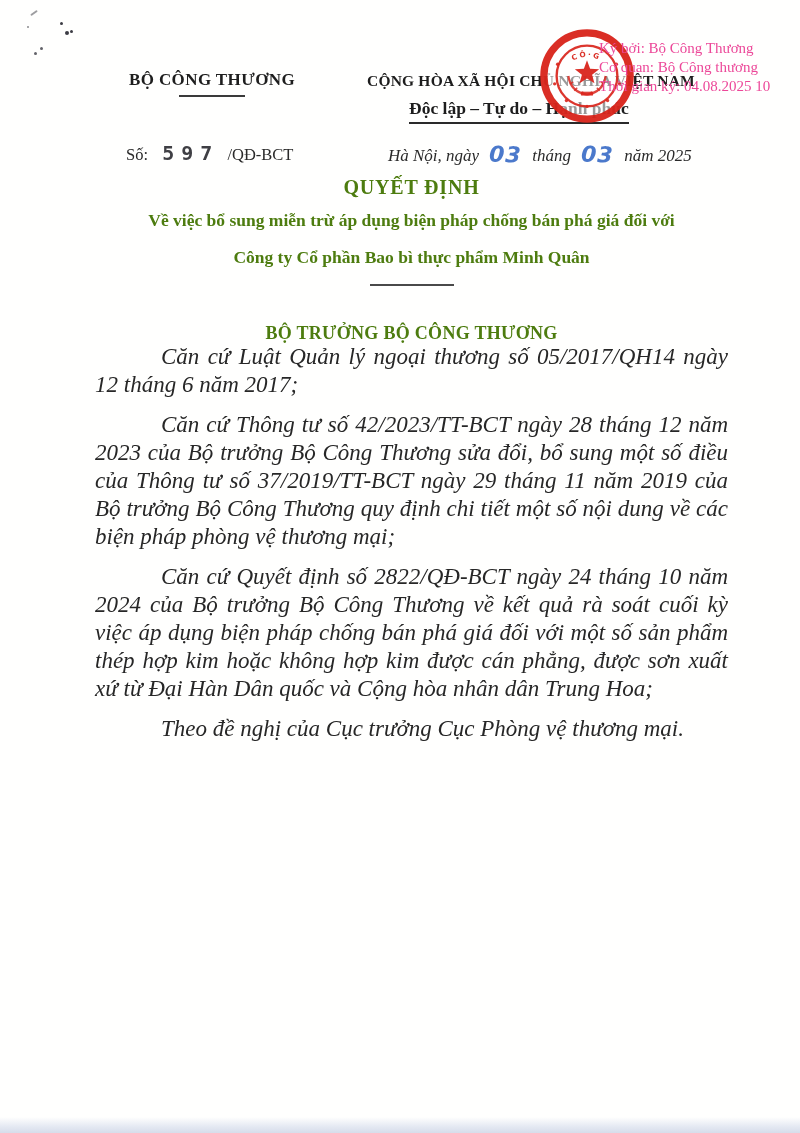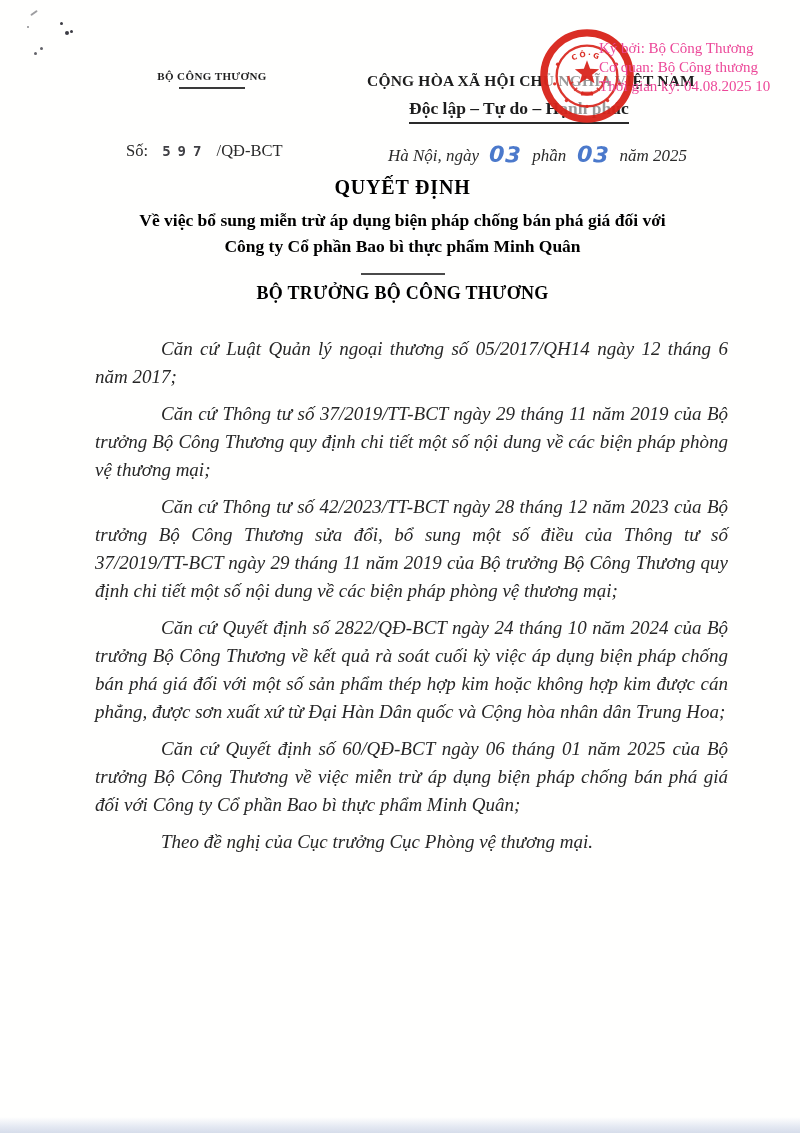--- a/index.html
+++ b/index.html
@@ -4,25 +4,25 @@
 <style>
   html,body { margin:0; padding:0; background:#e8e8e8; }
   .page {
     position:relative; width:800px; height:1133px; margin:0 auto;
     background:#fffffe; overflow:hidden;
     font-family:"Liberation Serif","DejaVu Serif",serif;
     color:#262626;
   }
   
   .org-block { position:absolute; left:112px; top:70px; width:200px; text-align:center; }
-  .org-name { font-weight:bold; font-size:11px; letter-spacing:.4px; color:#1e1e1e; white-space:nowrap; }
+  .org-name { font-weight:bold; font-size:17px; letter-spacing:.4px; color:#1e1e1e; white-space:nowrap; }
   .org-rule { width:66px; height:2px; background:#3a3a3a; margin:5px auto 0; }
   .number-line { position:absolute; left:126px; top:141px; font-size:16.5px; color:#2a2a2a; }
   .number-value {
-    font-family:"DejaVu Sans Mono",monospace; font-weight:bold; font-size:14px;
+    font-family:"DejaVu Sans Mono",monospace; font-weight:bold; font-size:20px;
     letter-spacing:7px; color:#3f3f44; margin:0 4px 0 10px;
   }
   .national-line {
     position:absolute; left:367px; top:72px; font-weight:bold; font-size:15.5px;
     white-space:nowrap; color:#1d1d1d; z-index:1; letter-spacing:.2px;
   }
   .motto {
     position:absolute; left:409px; top:98px; font-weight:bold; font-size:17.5px;
     white-space:nowrap; color:#1d1d1d; border-bottom:2px solid #2a2a2a; padding-bottom:3px;
     z-index:1;
@@ -34,29 +34,29 @@
     display:inline-block; transform:rotate(3deg);
   }
   
   .seal { position:absolute; left:538px; top:26px; z-index:2; }
   .signature-block {
     position:absolute; left:599px; top:39px; z-index:3;
     font-size:15px; line-height:19px; color:#ec4899; white-space:nowrap;
     font-family:"Liberation Serif",serif;
   }
   
-  .title-block { position:absolute; left:86px; top:176px; width:633px; text-align:center; color:#000000; }
+  .title-block { position:absolute; left:95px; top:176px; width:633px; text-align:center; color:#4d7c0f; }
   .doc-heading { font-weight:bold; font-size:20px; letter-spacing:.8px; }
   .doc-sub { font-weight:bold; font-size:17.5px; margin-top:8px; line-height:26px; }
   .title-rule { width:84px; height:2px; background:#4a4a4a; margin:14px auto 0; }
-  .authority { font-weight:bold; font-size:18px; margin-top:8px; letter-spacing:.3px; }
+  .authority { font-weight:bold; font-size:18px; margin-top:37px; letter-spacing:.3px; }
   
   .body-block { position:absolute; left:95px; top:331px; width:633px; }
   .body-block p {
-    margin:4px 0 9px 0; font-style:italic; font-size:19px; line-height:28px;
+    margin:12px 0 9px 0; font-style:italic; font-size:23px; line-height:28px;
     text-align:justify; text-indent:66px; color:#272727;
   }
   
   .speck { position:absolute; border-radius:50%; background:#3c3c44; z-index:1; }
   .bottom-band {
     position:absolute; left:0; right:0; bottom:0; height:16px; z-index:0;
     background:linear-gradient(to bottom, rgba(205,214,232,0) 0%, rgba(196,206,228,.45) 60%, rgba(180,192,218,.55) 100%);
   }
 </style>
 </head>
@@ -82,21 +82,21 @@
     <span class="number-value">597</span>
     <span>/QĐ-BCT</span>
   </div>
 
   <div class="national-line">CỘNG HÒA XÃ HỘI CHỦ NGHĨA VIỆT NAM</div>
   <div class="motto">Độc lập – Tự do – Hạnh phúc</div>
 
   <div class="date-line">
     <span>Hà Nội, ngày</span>
     <span class="hand-digit">03</span>
-    <span>phần</span>
+    <span>tháng</span>
     <span class="hand-digit">03</span>
     <span>năm 2025</span>
   </div>
 
   <div class="seal">
     <svg width="98" height="100" viewBox="0 0 100 100">
       <defs>
         <path id="arcTop" d="M 22 52 A 29 29 0 0 1 78 52"></path>
       </defs>
       <circle cx="50" cy="50" r="41" fill="#ffffff" opacity="0.55"></circle>
@@ -122,28 +122,26 @@
 
   <div class="signature-block">
     <div>Ký bởi: Bộ Công Thương</div>
     <div>Cơ quan: Bộ Công thương</div>
     <div>Thời gian ký: 04.08.2025 10</div>
   </div>
 
   <div class="title-block">
     <div class="doc-heading">QUYẾT ĐỊNH</div>
     <div class="doc-sub">Về việc bổ sung miễn trừ áp dụng biện pháp chống bán phá giá đối với</div>
-    <div class="doc-sub" style="margin-top:0;">Công ty Cổ phần Bao bì thực phẩm Minh Quân</div>
+    <div class="doc-sub" style="margin-top:11px;">Công ty Cổ phần Bao bì thực phẩm Minh Quân</div>
     <div class="title-rule"></div>
     <div class="authority">BỘ TRƯỞNG BỘ CÔNG THƯƠNG</div>
   </div>
 
   <div class="body-block">
     <p>Căn cứ Luật Quản lý ngoại thương số 05/2017/QH14 ngày 12 tháng 6 năm 2017;</p>
-    <p>Căn cứ Thông tư số 37/2019/TT-BCT ngày 29 tháng 11 năm 2019 của Bộ trưởng Bộ Công Thương quy định chi tiết một số nội dung về các biện pháp phòng vệ thương mại;</p>
     <p>Căn cứ Thông tư số 42/2023/TT-BCT ngày 28 tháng 12 năm 2023 của Bộ trưởng Bộ Công Thương sửa đổi, bổ sung một số điều của Thông tư số 37/2019/TT-BCT ngày 29 tháng 11 năm 2019 của Bộ trưởng Bộ Công Thương quy định chi tiết một số nội dung về các biện pháp phòng vệ thương mại;</p>
     <p>Căn cứ Quyết định số 2822/QĐ-BCT ngày 24 tháng 10 năm 2024 của Bộ trưởng Bộ Công Thương về kết quả rà soát cuối kỳ việc áp dụng biện pháp chống bán phá giá đối với một số sản phẩm thép hợp kim hoặc không hợp kim được cán phẳng, được sơn xuất xứ từ Đại Hàn Dân quốc và Cộng hòa nhân dân Trung Hoa;</p>
-    <p>Căn cứ Quyết định số 60/QĐ-BCT ngày 06 tháng 01 năm 2025 của Bộ trưởng Bộ Công Thương về việc miễn trừ áp dụng biện pháp chống bán phá giá đối với Công ty Cổ phần Bao bì thực phẩm Minh Quân;</p>
     <p>Theo đề nghị của Cục trưởng Cục Phòng vệ thương mại.</p>
   </div>
 
   <div class="bottom-band"></div>
 </div>
 
 </body></html>

